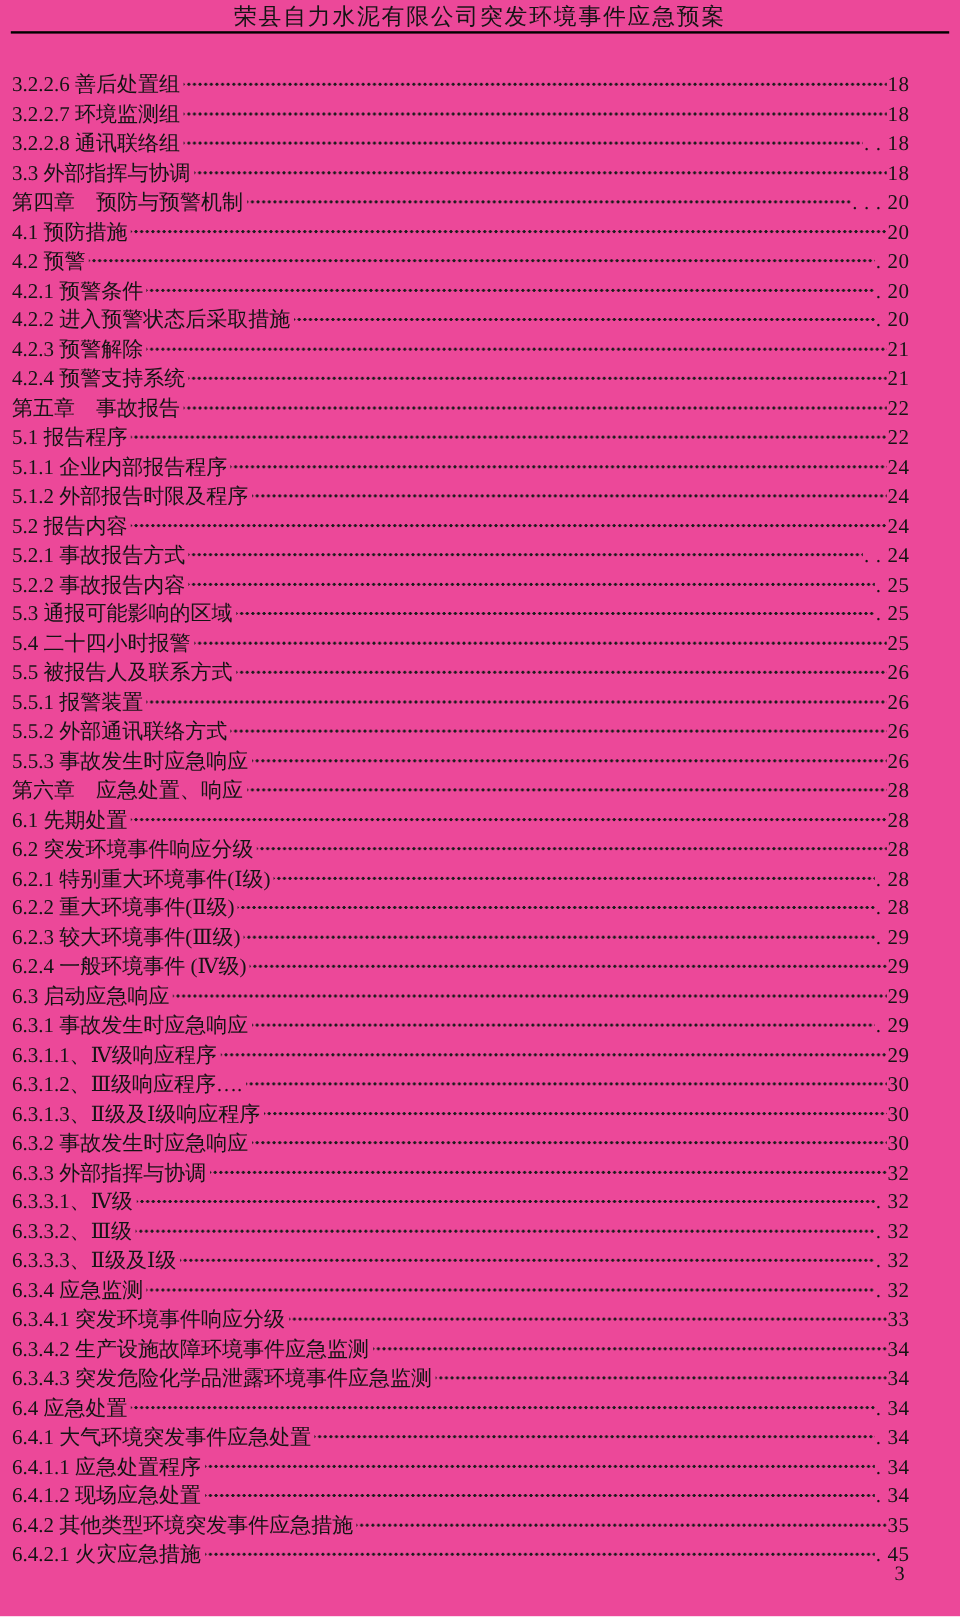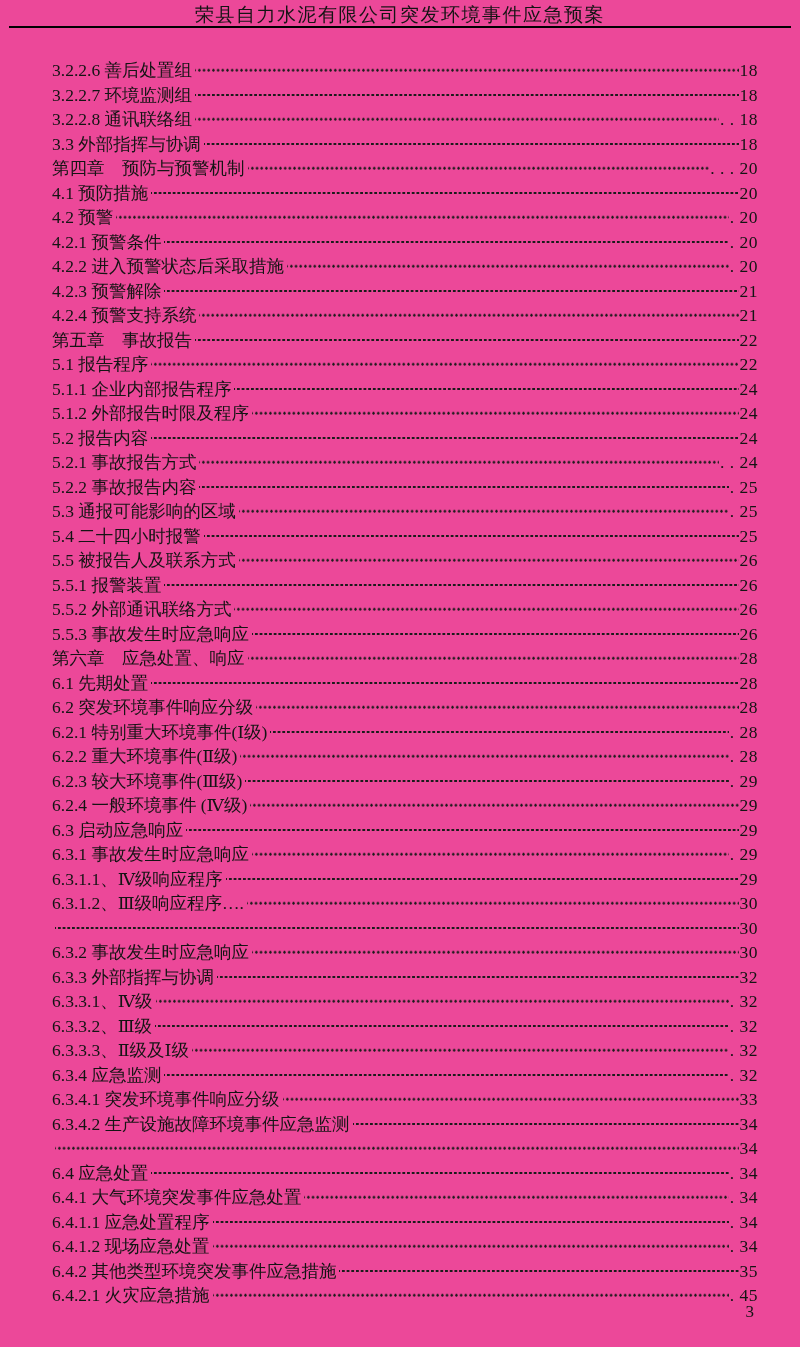--- a/index.html
+++ b/index.html
@@ -32,21 +32,20 @@
   .toc {
     margin: 30px 42px 0 10px;
   }
   .toc-row {
     display: flex;
     align-items: flex-end;
     line-height: 24.5px;
     height: 24.5px;
     font-size: 17.5px;
     white-space: nowrap;
-    margin-left: 42px;
   }
   .toc-label {
     flex: 0 0 auto;
   }
   .toc-leader {
     flex: 1 1 auto;
     min-width: 10px;
     align-self: stretch;
     margin: 0 1px 0 3px;
     background-image: radial-gradient(circle, #1b1b1b 1.15px, rgba(0,0,0,0) 1.45px);
@@ -280,20 +279,21 @@
     <span class="toc-page">29</span>
   </div>
 
   <div class="toc-row">
     <span class="toc-label">6.3.1.2、Ⅲ级响应程序….</span>
     <span class="toc-leader"></span>
     <span class="toc-page">30</span>
   </div>
 
   <div class="toc-row">
+    <span class="toc-label">6.3.1.3、Ⅱ级及Ⅰ级响应程序</span>
     <span class="toc-leader"></span>
     <span class="toc-page">30</span>
   </div>
 
   <div class="toc-row">
     <span class="toc-label">6.3.2 事故发生时应急响应</span>
     <span class="toc-leader"></span>
     <span class="toc-page">30</span>
   </div>
 
@@ -333,20 +333,21 @@
     <span class="toc-page">33</span>
   </div>
 
   <div class="toc-row">
     <span class="toc-label">6.3.4.2 生产设施故障环境事件应急监测</span>
     <span class="toc-leader"></span>
     <span class="toc-page">34</span>
   </div>
 
   <div class="toc-row">
+    <span class="toc-label">6.3.4.3 突发危险化学品泄露环境事件应急监测</span>
     <span class="toc-leader"></span>
     <span class="toc-page">34</span>
   </div>
 
   <div class="toc-row">
     <span class="toc-label">6.4 应急处置</span>
     <span class="toc-leader"></span>
     <span class="toc-page">. 34</span>
   </div>
 

